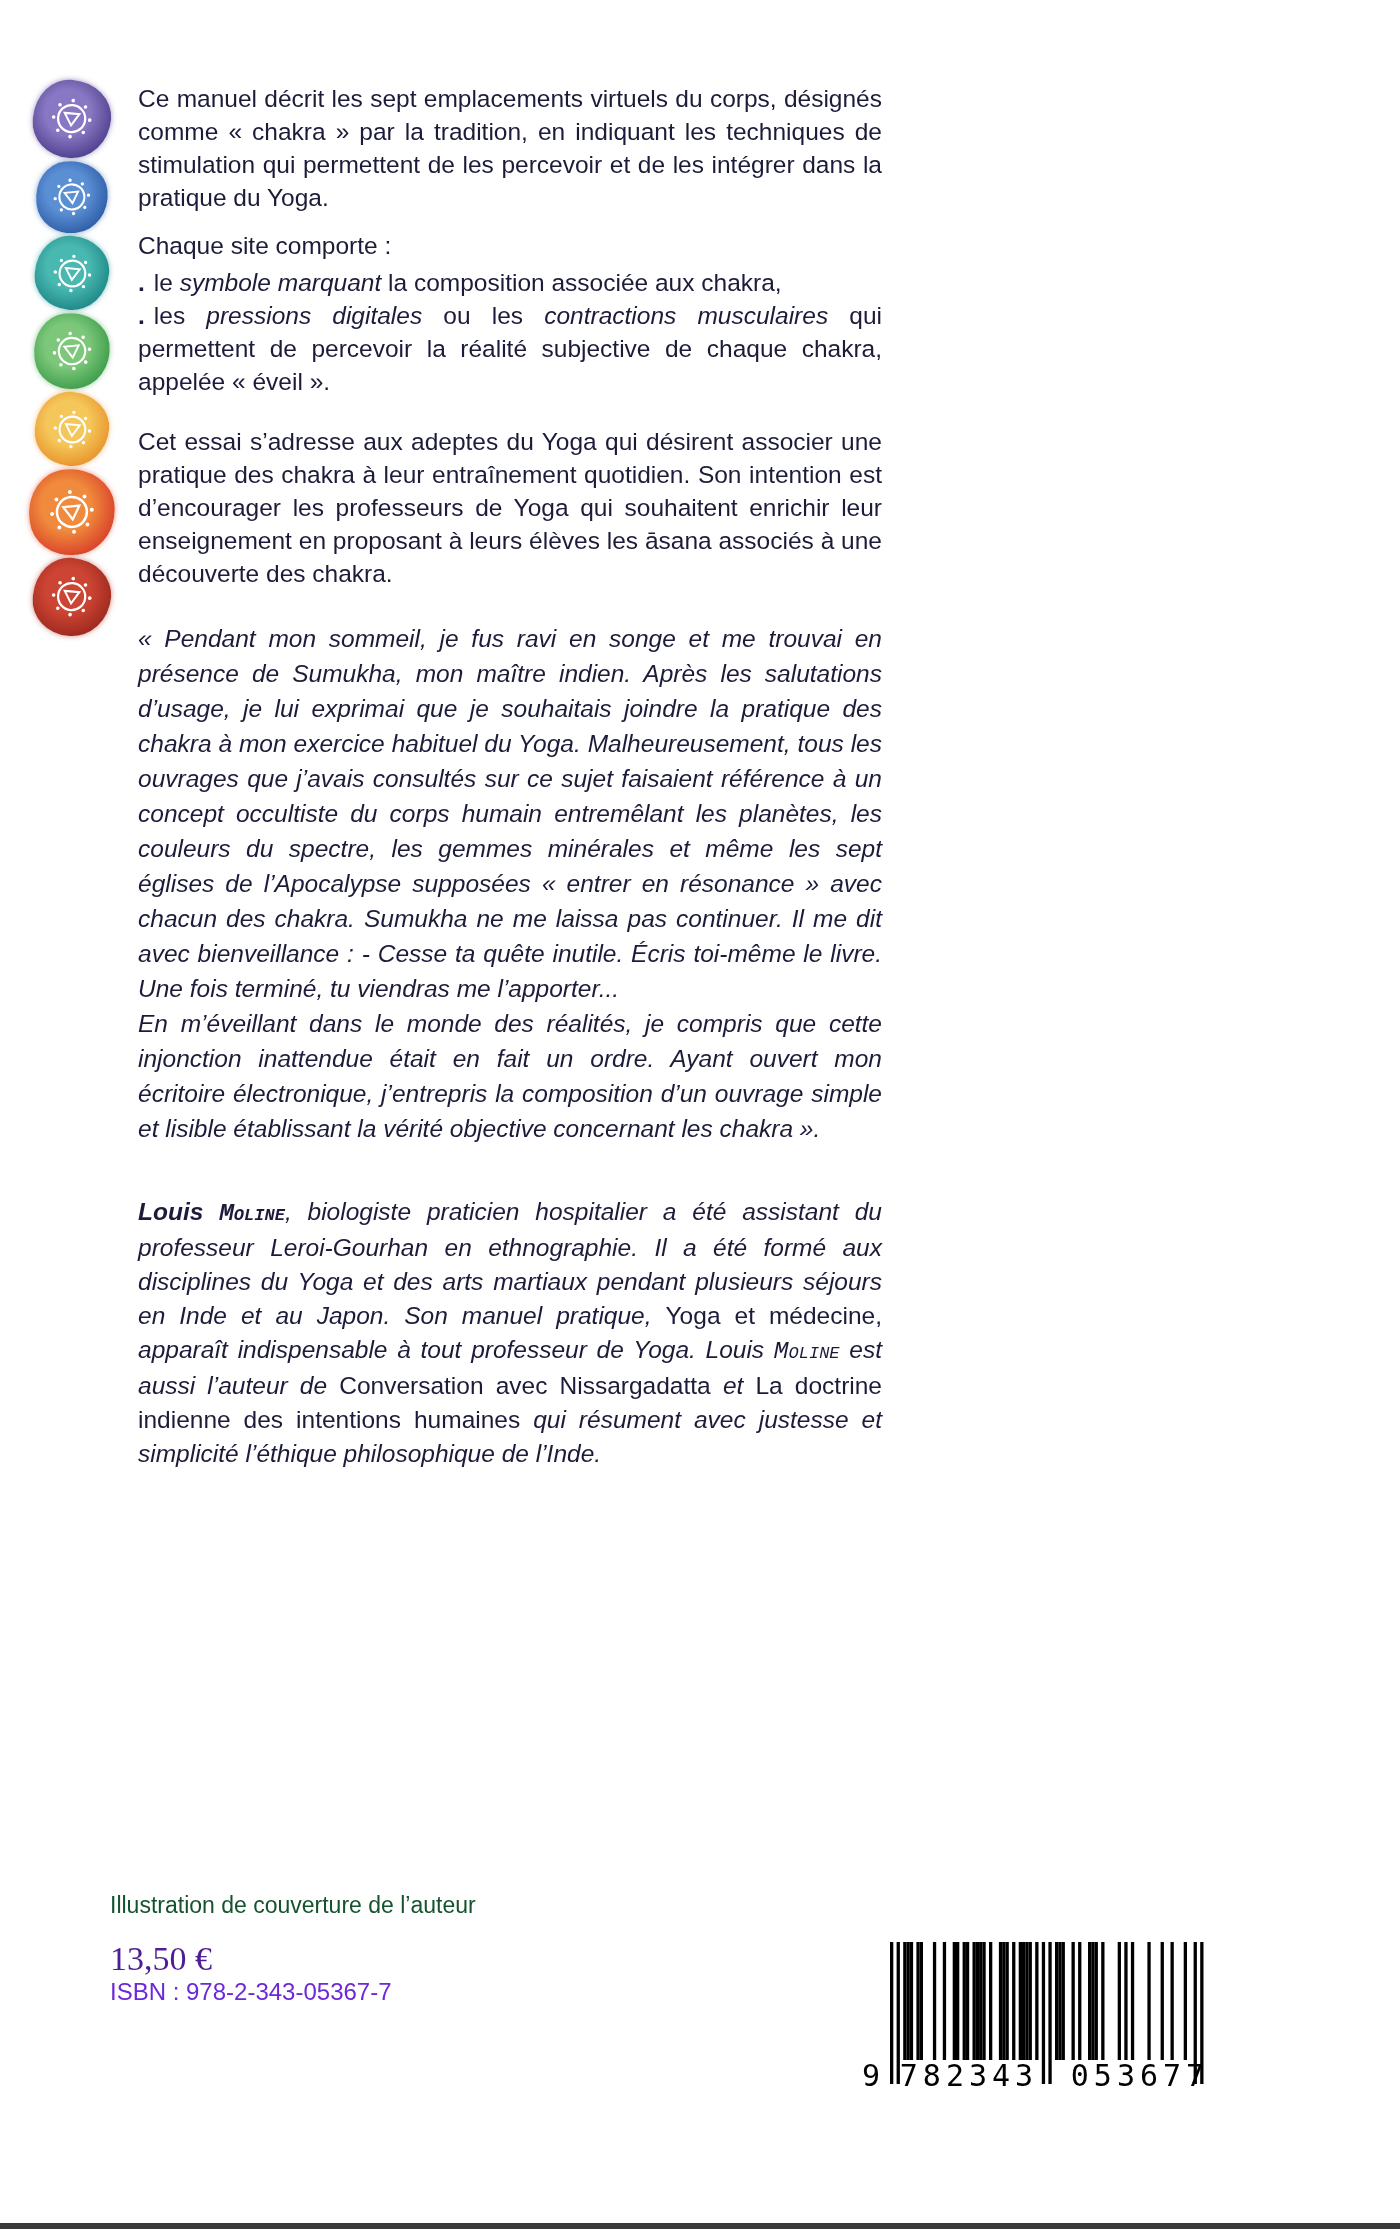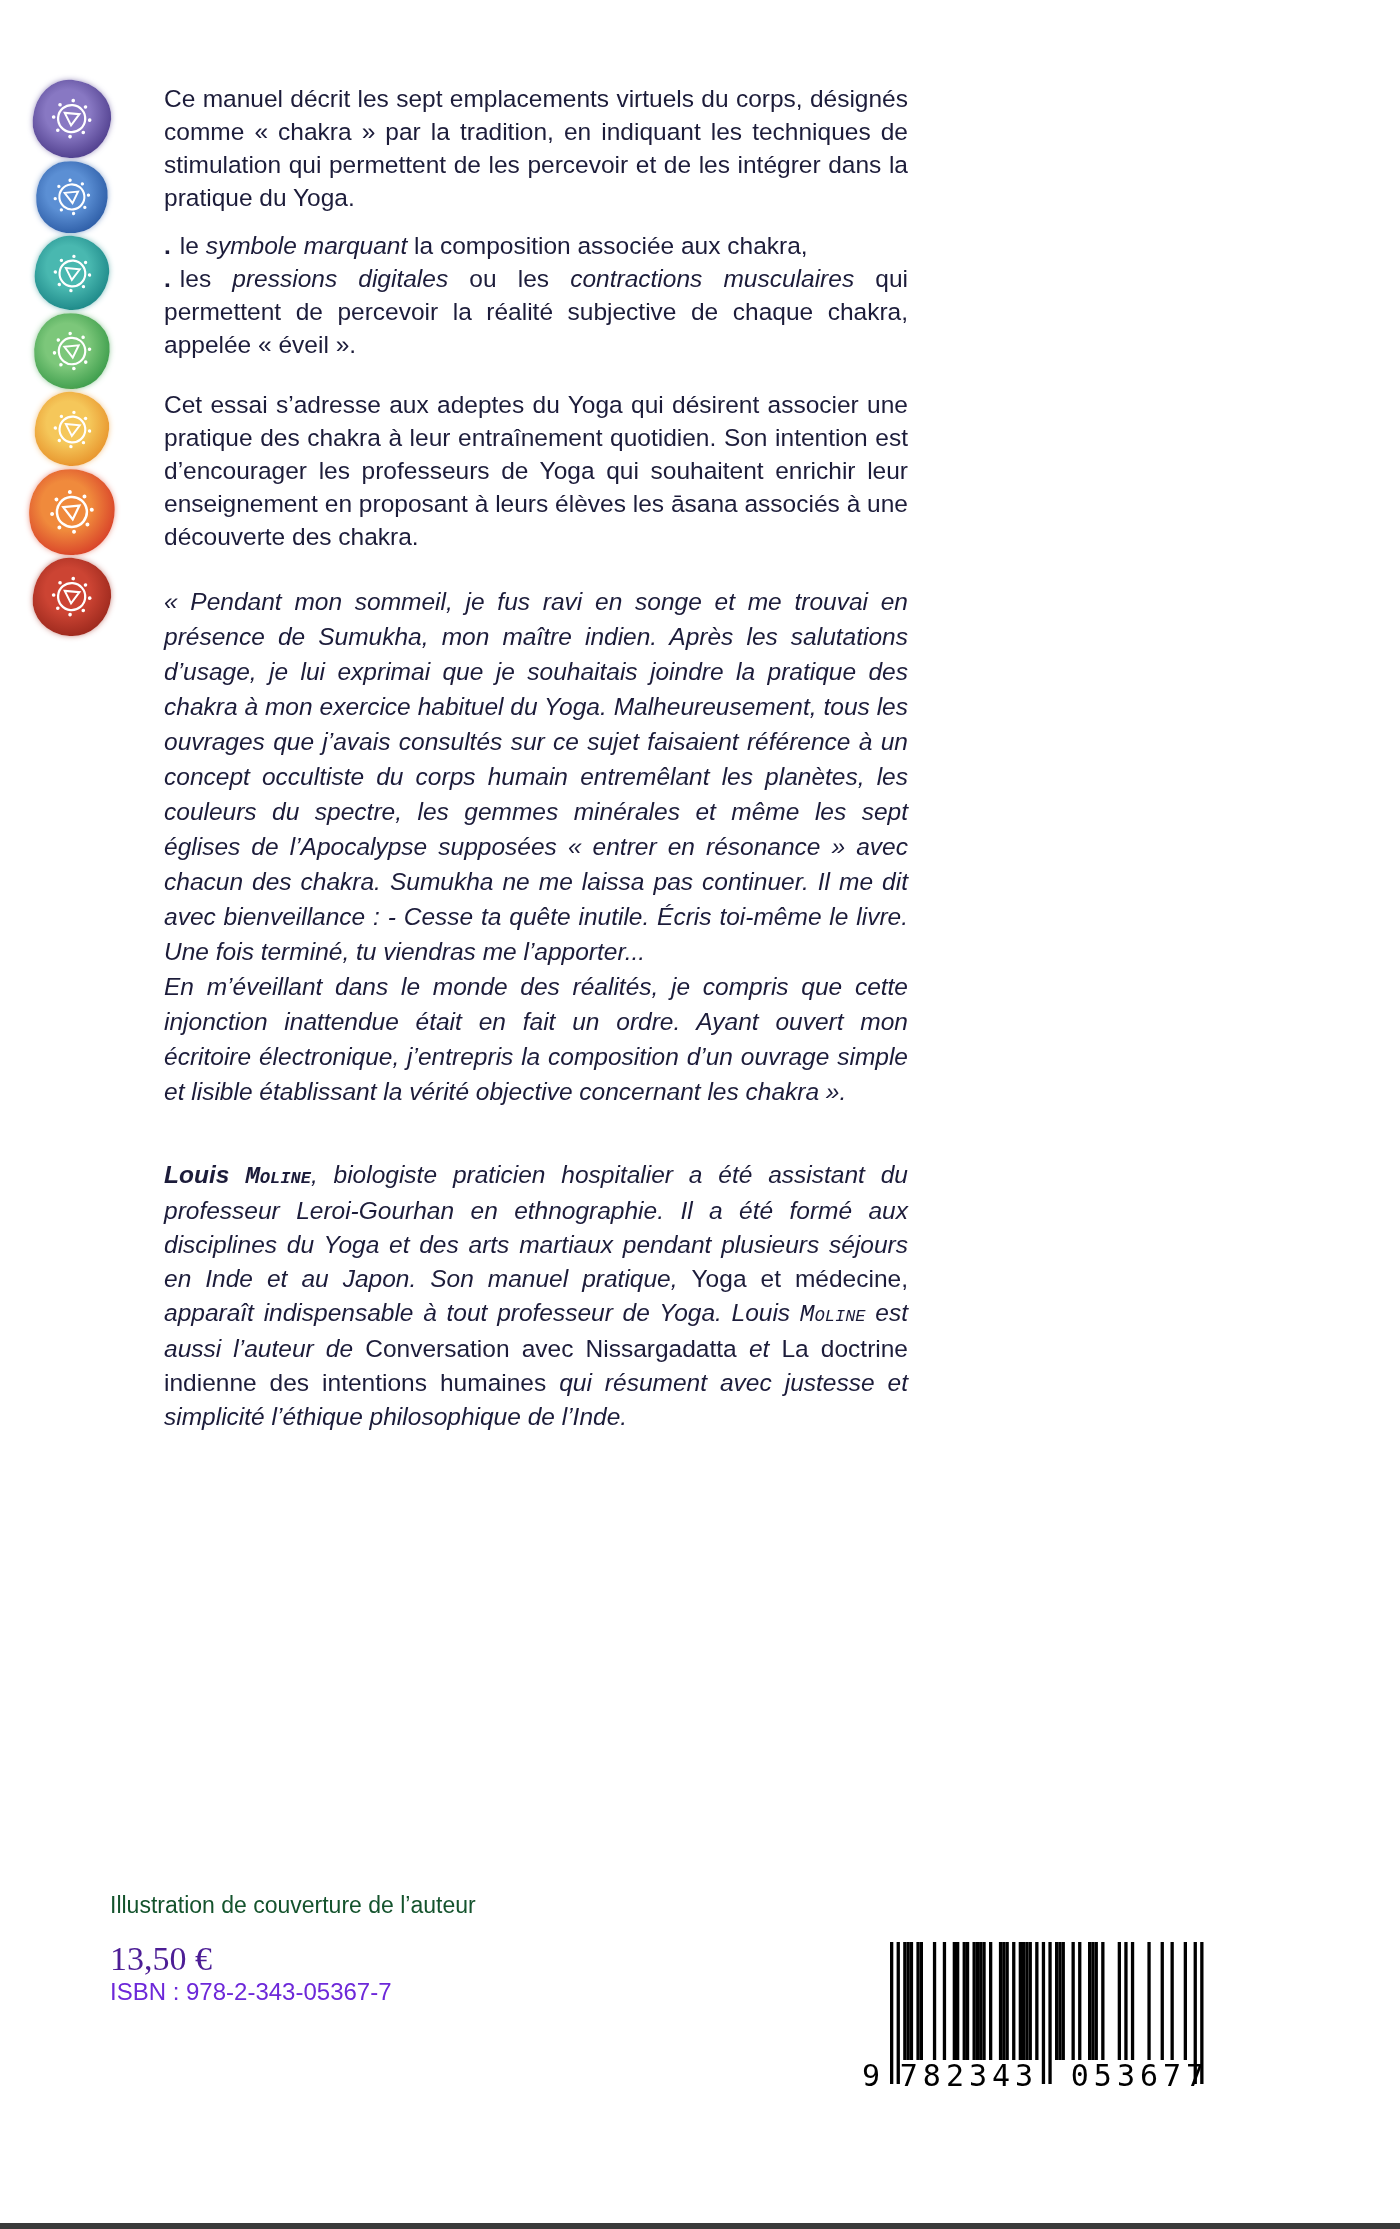--- a/index.html
+++ b/index.html
@@ -19,21 +19,21 @@
     position:relative; display:flex; align-items:center; justify-content:center;
     background: radial-gradient(circle at 44% 42%, var(--inner) 0%, var(--inner) 36%, var(--outer) 74%, var(--outer) 100%);
     border-radius: 46% 54% 50% 50% / 53% 47% 55% 45%;
     transform: rotate(var(--rot, 0deg));
     box-shadow: 0 0 7px -2px var(--outer);
   }
   .chakra svg { width:58%; height:58%; }
 
   
   .text-column {
-    position:absolute; left:164px; top:82px; width:744px;
+    position:absolute; left:138px; top:82px; width:744px;
     font-size:24.5px; line-height:33px; text-align:justify;
     color:#1c1c3a;
   }
   .text-column p, .text-column div { text-align:justify; }
   [data-name="intro-paragraph"]    { margin:0 0 15px 0; }
   [data-name="sites-heading"]      { margin:0 0 4px 0; }
   [data-name="bullet-list"]        { margin:0 0 27px 0; }
   [data-name="practice-paragraph"] { margin:0 0 31px 0; }
   [data-name="dream-quote"]        { font-style:italic; line-height:35px; margin:0 0 49px 0; }
   [data-name="author-bio"]         { font-style:italic; line-height:34px; margin:0; }
@@ -172,20 +172,21 @@
           <circle cx="4.00" cy="20.00" r="1.6" fill="#fff"></circle>
           <circle cx="8.69" cy="8.69" r="1.6" fill="#fff"></circle>
           <circle cx="20.00" cy="4.00" r="1.6" fill="#fff"></circle>
           <circle cx="31.31" cy="8.69" r="1.6" fill="#fff"></circle>
         </svg>
       </div>
     </div>
 
   <main class="text-column" data-name="text-column">
       <p data-name="intro-paragraph"><span data-name="text-segment">Ce manuel décrit les sept emplacements virtuels du corps, désignés comme « chakra » par la tradition, en indiquant les techniques de stimulation qui permettent de les percevoir et de les intégrer dans la pratique du Yoga.</span></p>
+      <p data-name="sites-heading"><span data-name="text-segment">Chaque site comporte :</span></p>
       <div data-name="bullet-list">
         <div data-name="bullet-item"><span class="bullet-dot" data-name="bullet-dot-icon">.</span><span data-name="text-segment">le </span><span class="st-i" data-name="text-segment">symbole marquant</span><span data-name="text-segment"> la composition associée aux chakra,</span></div>
         <div data-name="bullet-item"><span class="bullet-dot" data-name="bullet-dot-icon">.</span><span data-name="text-segment">les </span><span class="st-i" data-name="text-segment">pressions digitales</span><span data-name="text-segment"> ou les </span><span class="st-i" data-name="text-segment">contractions musculaires</span><span data-name="text-segment"> qui permettent de percevoir la réalité subjective de chaque chakra, appelée « éveil ».</span></div>
       </div>
       <p data-name="practice-paragraph"><span data-name="text-segment">Cet essai s’adresse aux adeptes du Yoga qui désirent associer une pratique des chakra à leur entraînement quotidien. Son intention est d’encourager les professeurs de Yoga qui souhaitent enrichir leur enseignement en proposant à leurs élèves les āsana associés à une découverte des chakra.</span></p>
       <p data-name="dream-quote"><span data-name="text-segment">« Pendant mon sommeil, je fus ravi en songe et me trouvai en présence de Sumukha, mon maître indien. Après les salutations d’usage, je lui exprimai que je souhaitais joindre la pratique des chakra à mon exercice habituel du Yoga. Malheureusement, tous les ouvrages que j’avais consultés sur ce sujet faisaient référence à un concept occultiste du corps humain entremêlant les planètes, les couleurs du spectre, les gemmes minérales et même les sept églises de l’Apocalypse supposées « entrer en résonance » avec chacun des chakra. Sumukha ne me laissa pas continuer. Il me dit avec bienveillance : - Cesse ta quête inutile. Écris toi-même le livre. Une fois terminé, tu viendras me l’apporter...</span><br><span data-name="text-segment">En m’éveillant dans le monde des réalités, je compris que cette injonction inattendue était en fait un ordre. Ayant ouvert mon écritoire électronique, j’entrepris la composition d’un ouvrage simple et lisible établissant la vérité objective concernant les chakra ».</span></p>
       <p data-name="author-bio"><span class="st-b" data-name="text-segment">Louis </span><span class="st-b st-sc" data-name="text-segment">Moline</span><span data-name="text-segment">, biologiste praticien hospitalier a été assistant du professeur Leroi-Gourhan en ethnographie. Il a été formé aux disciplines du Yoga et des arts martiaux pendant plusieurs séjours en Inde et au Japon. Son manuel pratique, </span><span class="st-r" data-name="text-segment">Yoga et médecine,</span><span data-name="text-segment"> apparaît indispensable à tout professeur de Yoga. Louis </span><span class="st-sc" data-name="text-segment">Moline</span><span data-name="text-segment"> est aussi l’auteur de </span><span class="st-r" data-name="text-segment">Conversation avec Nissargadatta</span><span data-name="text-segment"> et </span><span class="st-r" data-name="text-segment">La doctrine indienne des intentions humaines</span><span data-name="text-segment"> qui résument avec justesse et simplicité l’éthique philosophique de l’Inde.</span></p>
     </main>
 
   <div class="credit" data-name="illustration-credit">Illustration de couverture de l’auteur</div>

